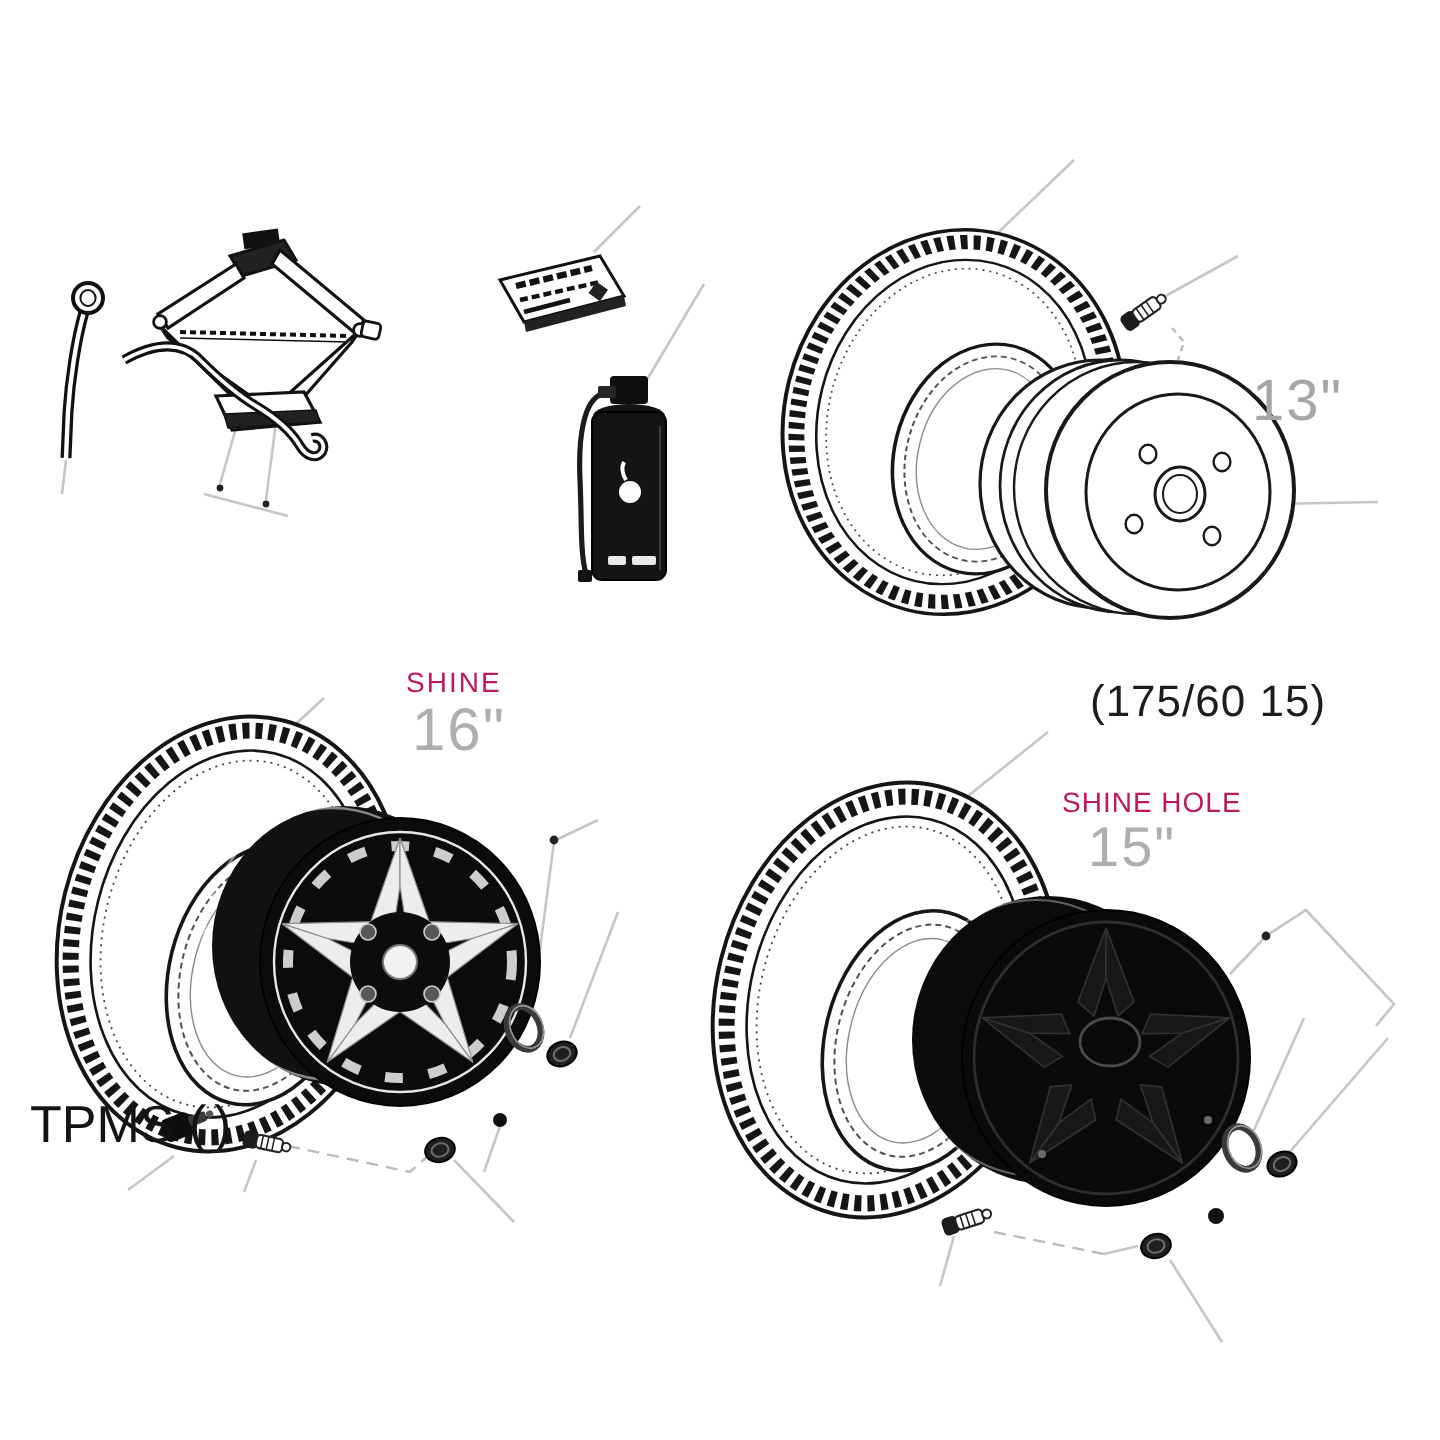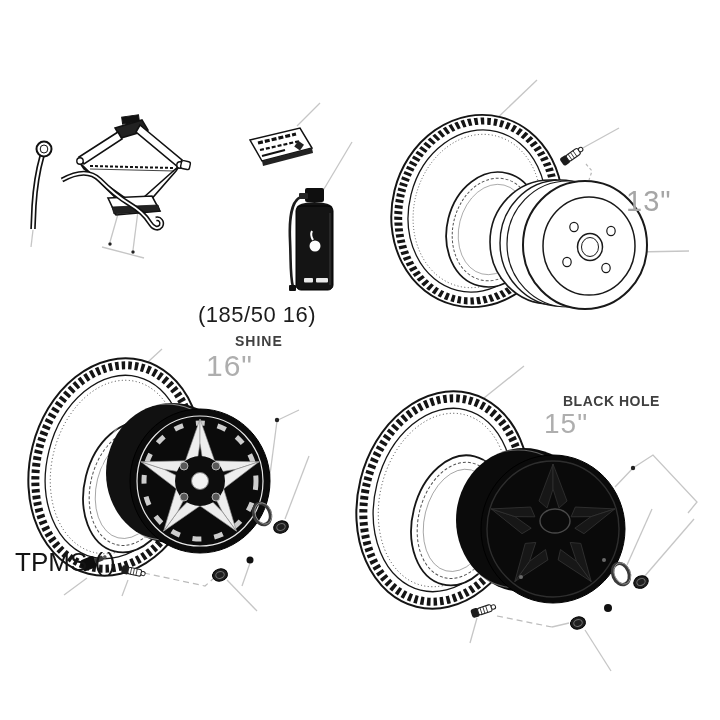--- a/index.html
+++ b/index.html
@@ -1,21 +1,21 @@
 <!DOCTYPE html>
 <html><head>
 <meta charset="utf-8">
 <style>
   html,body{margin:0;padding:0;background:#fff;}
   #canvas{position:relative;width:720px;height:720px;background:#fff;overflow:hidden;
           font-family:"Liberation Sans",sans-serif;}
   #art{position:absolute;left:0;top:0;}
   .lbl{position:absolute;white-space:nowrap;line-height:1.05;}
   .spec{font-size:22px;color:#1c1c1c;letter-spacing:.5px;}
-  .wheelname{font-size:14px;font-weight:700;color:#404040;letter-spacing:1px;margin-left:32px;}
+  .wheelname{font-size:14px;font-weight:400;color:#be185d;letter-spacing:1px;}
   .wheelsize{font-size:30px;color:#aeaeae;letter-spacing:1px;}
   .tpms{font-size:26px;color:#141414;}
 </style>
 </head>
 <body>
 
 <div id="canvas">
 
 <svg id="art" width="720" height="720" viewBox="0 0 720 720">
   <defs>
@@ -237,25 +237,25 @@
       </g>
   <circle cx="608" cy="608" r="4" fill="#111"></circle>
   <g transform="translate(481,611) rotate(-18)">
     <use href="#valve"></use>
   </g>
   <g transform="translate(578,623) rotate(-15)">
         <use href="#nut"></use>
       </g>
 </svg>
 
-<div class="lbl spec" style="left:198px;top:303px;">(185/50 16)</div>
 <div class="lbl wheelname" style="left:203px;top:334px;">SHINE</div>
 <div class="lbl wheelsize" style="left:206px;top:350px;">16"</div>
 
-<div class="lbl wheelname" style="left:531px;top:394px;letter-spacing:.5px;">BLACK HOLE</div>
+<div class="lbl spec" style="left:545px;top:339px;">(175/60 15)</div>
+<div class="lbl wheelname" style="left:531px;top:394px;letter-spacing:.5px;">SHINE HOLE</div>
 <div class="lbl wheelsize" style="left:544px;top:409px;font-size:28px;">15"</div>
 
 <div class="lbl wheelsize" style="left:626px;top:186px;font-size:29px;color:#a6a6a6;">13"</div>
 
 <div class="lbl tpms" style="left:15px;top:549px;">TPMS (</div>
 <div class="lbl tpms" style="left:107px;top:549px;">)</div>
 
 </div>
 
 </body></html>

